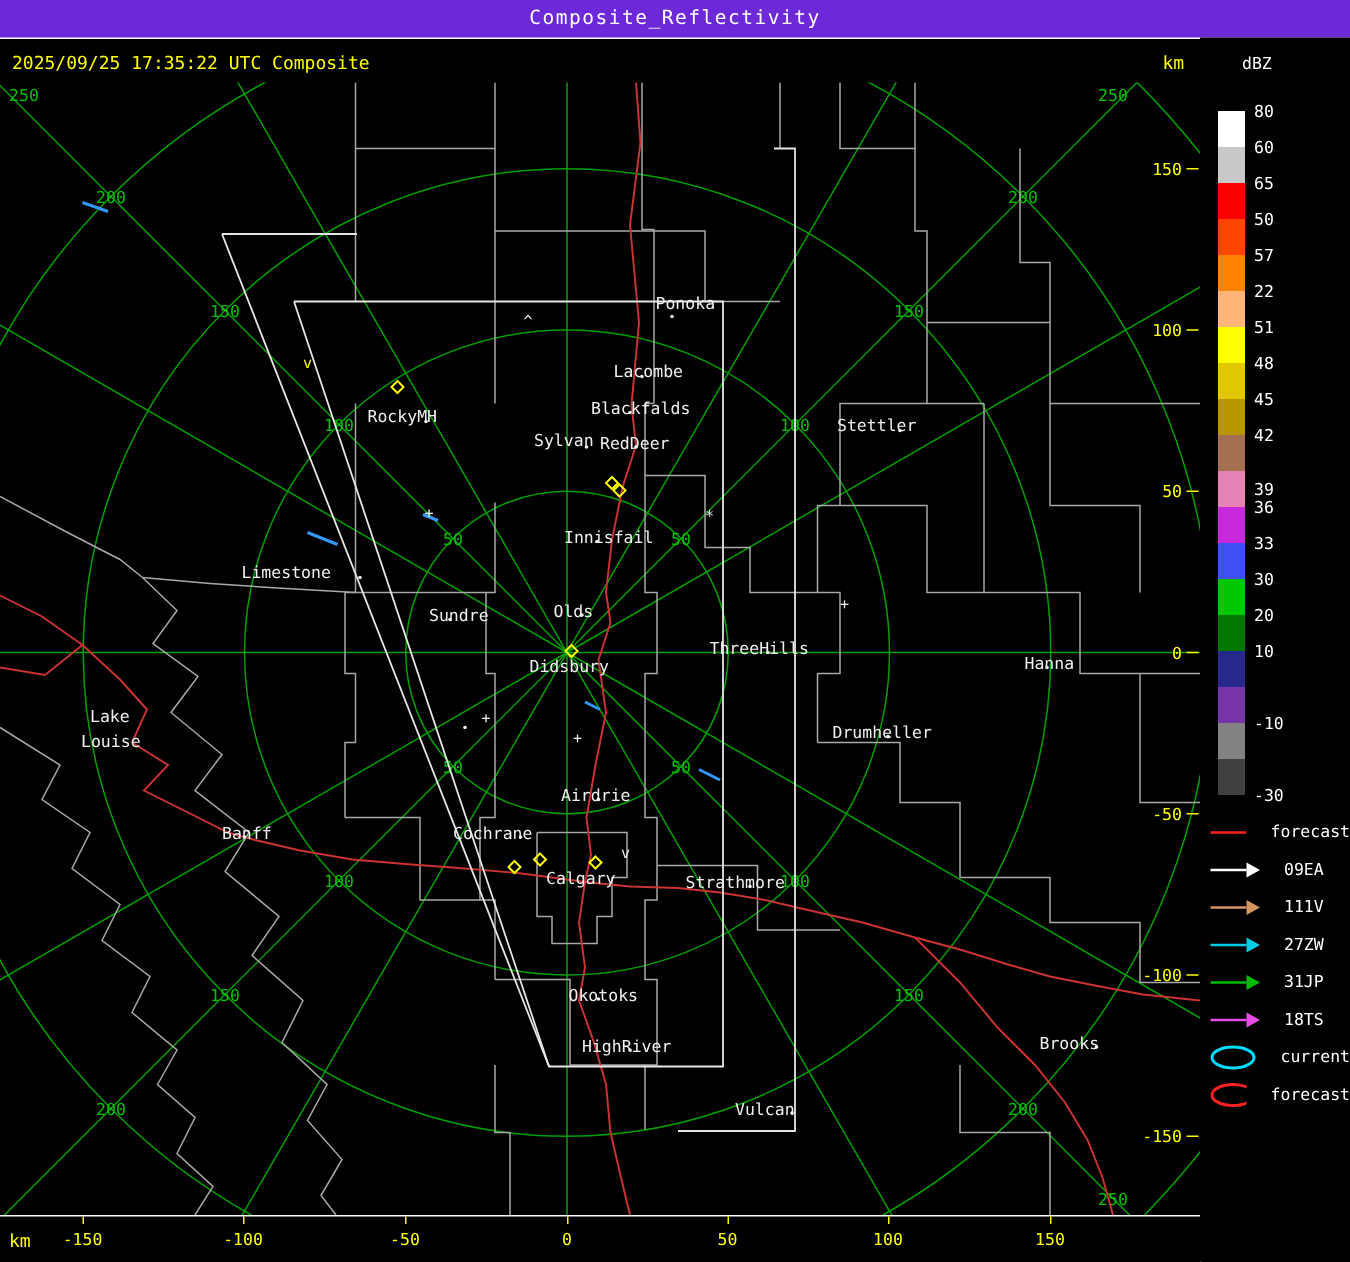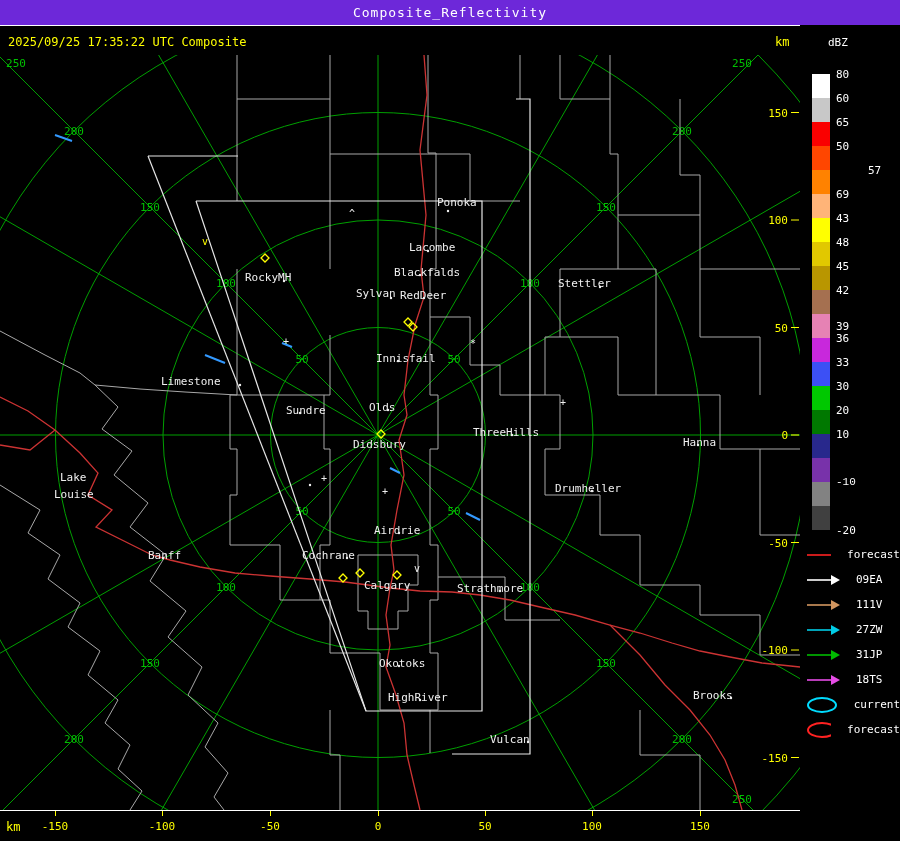--- a/index.html
+++ b/index.html
@@ -307,27 +307,27 @@
         <svg width="34" height="18">
           <ellipse cx="16" cy="9" rx="14" ry="7" fill="none" stroke="#ff2222" stroke-width="2"></ellipse>
         </svg>
         <span class="lg-lab">forecast</span>
       </div>
     </div>
 <span class="cb-lab" style="top: 43px;">80</span>
     <span class="cb-lab" style="top: 67px;">60</span>
     <span class="cb-lab" style="top: 91px;">65</span>
     <span class="cb-lab" style="top: 115px;">50</span>
-    <span class="cb-lab" style="top: 139px; margin-left: 32px;">57</span>
-    <span class="cb-lab" style="top: 163px;">69</span>
-    <span class="cb-lab" style="top: 187px;">43</span>
+    <span class="cb-lab" style="top: 139px;">57</span>
+    <span class="cb-lab" style="top: 163px;">22</span>
+    <span class="cb-lab" style="top: 187px;">51</span>
     <span class="cb-lab" style="top: 211px;">48</span>
     <span class="cb-lab" style="top: 235px;">45</span>
     <span class="cb-lab" style="top: 259px;">42</span>
     <span class="cb-lab" style="top: 283px; margin-top: 12px;">39</span>
     <span class="cb-lab" style="top: 307px;">36</span>
     <span class="cb-lab" style="top: 331px;">33</span>
     <span class="cb-lab" style="top: 355px;">30</span>
     <span class="cb-lab" style="top: 379px;">20</span>
     <span class="cb-lab" style="top: 403px;">10</span>
-    <span class="cb-lab" style="top: 451px; font-family: Liberation Mono, monospace;">-10</span>
-    <span class="cb-lab" style="top: 499px;">-20</span>
+    <span class="cb-lab" style="top: 451px;">-10</span>
+    <span class="cb-lab" style="top: 499px;">-30</span>
   </div>
 
 </body></html>

